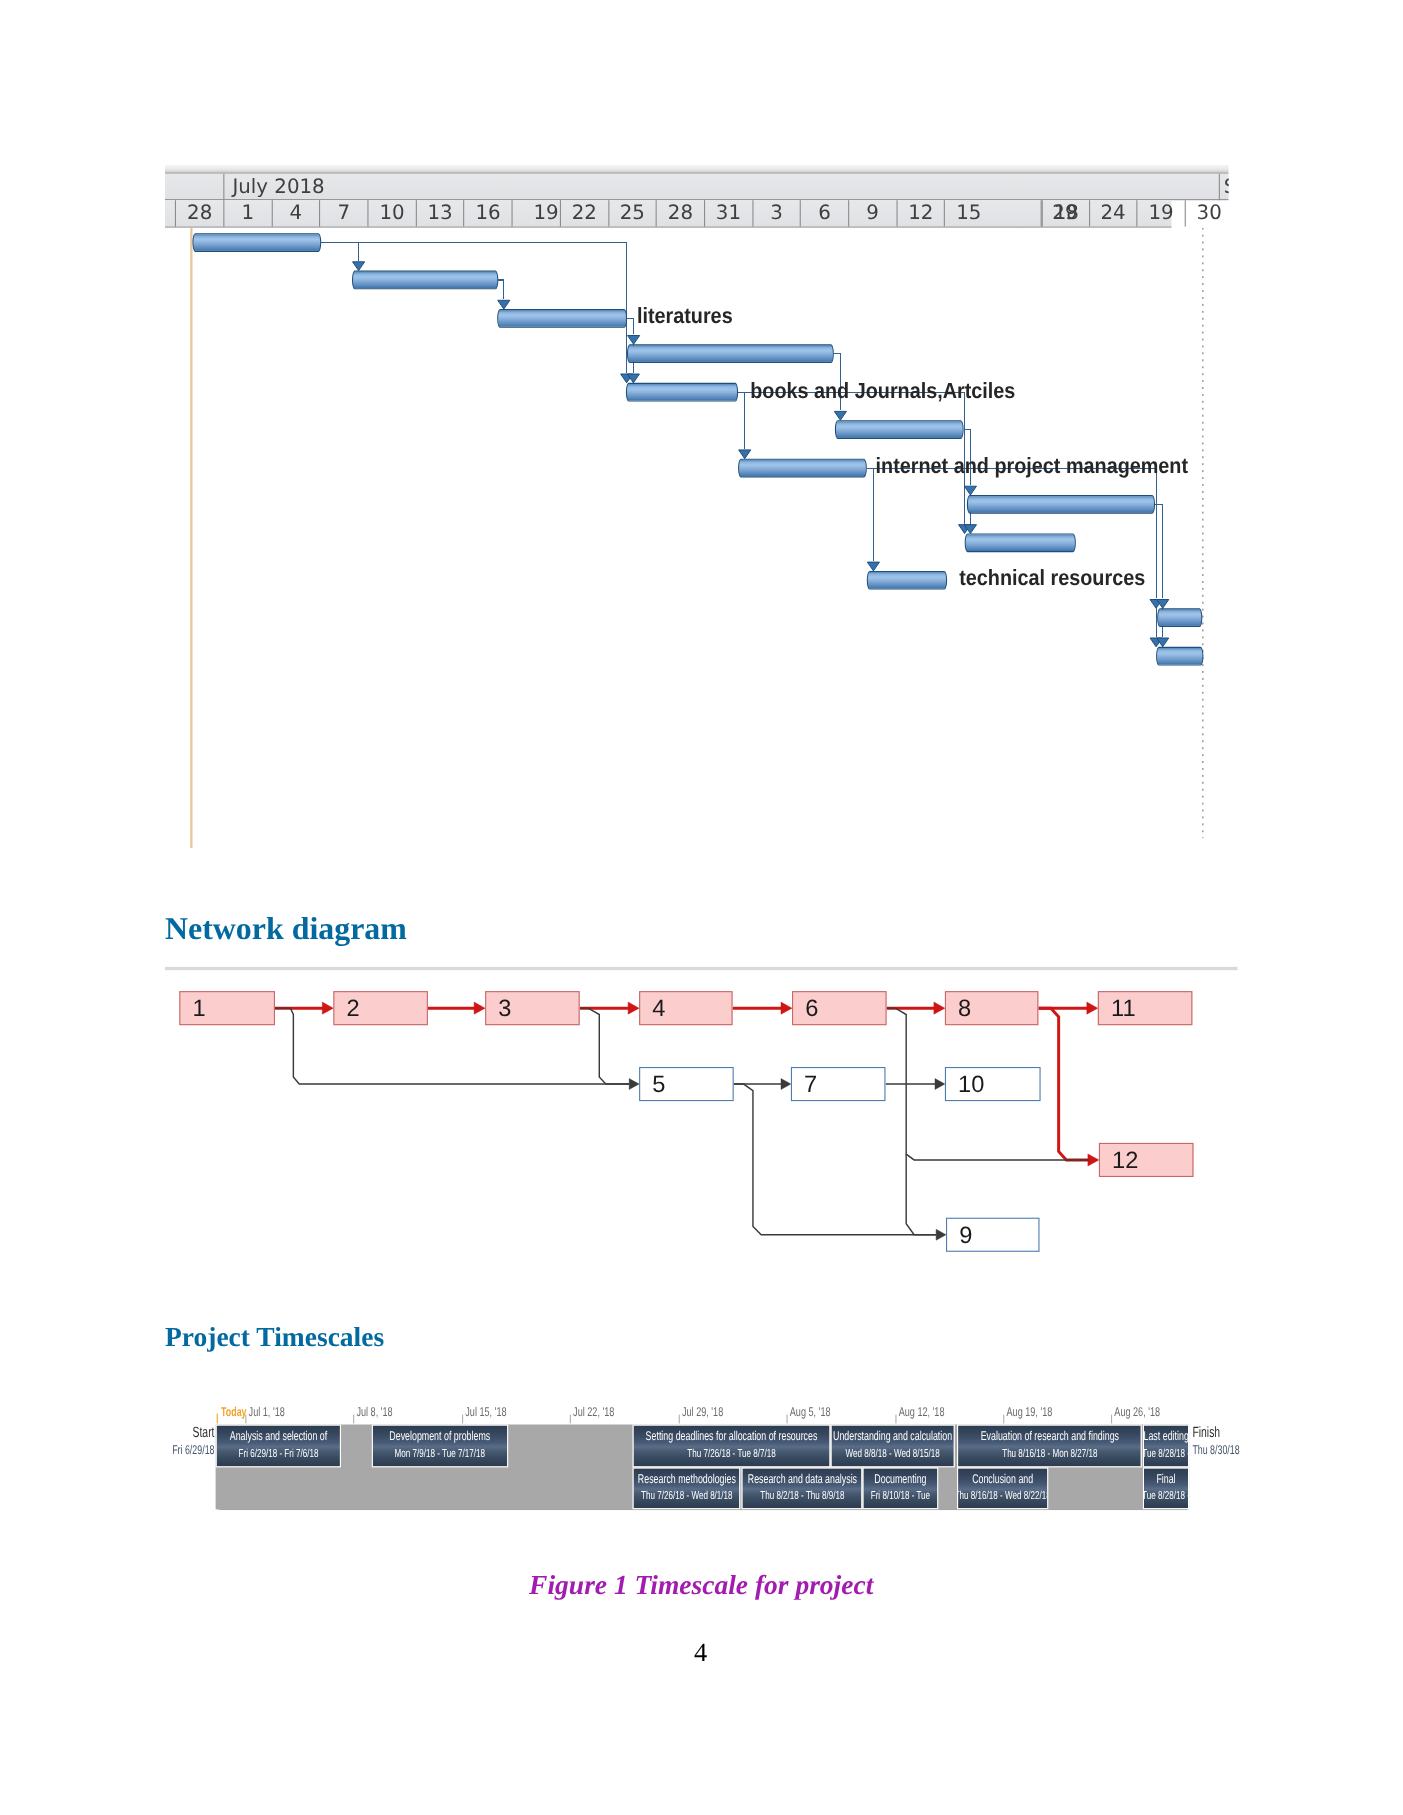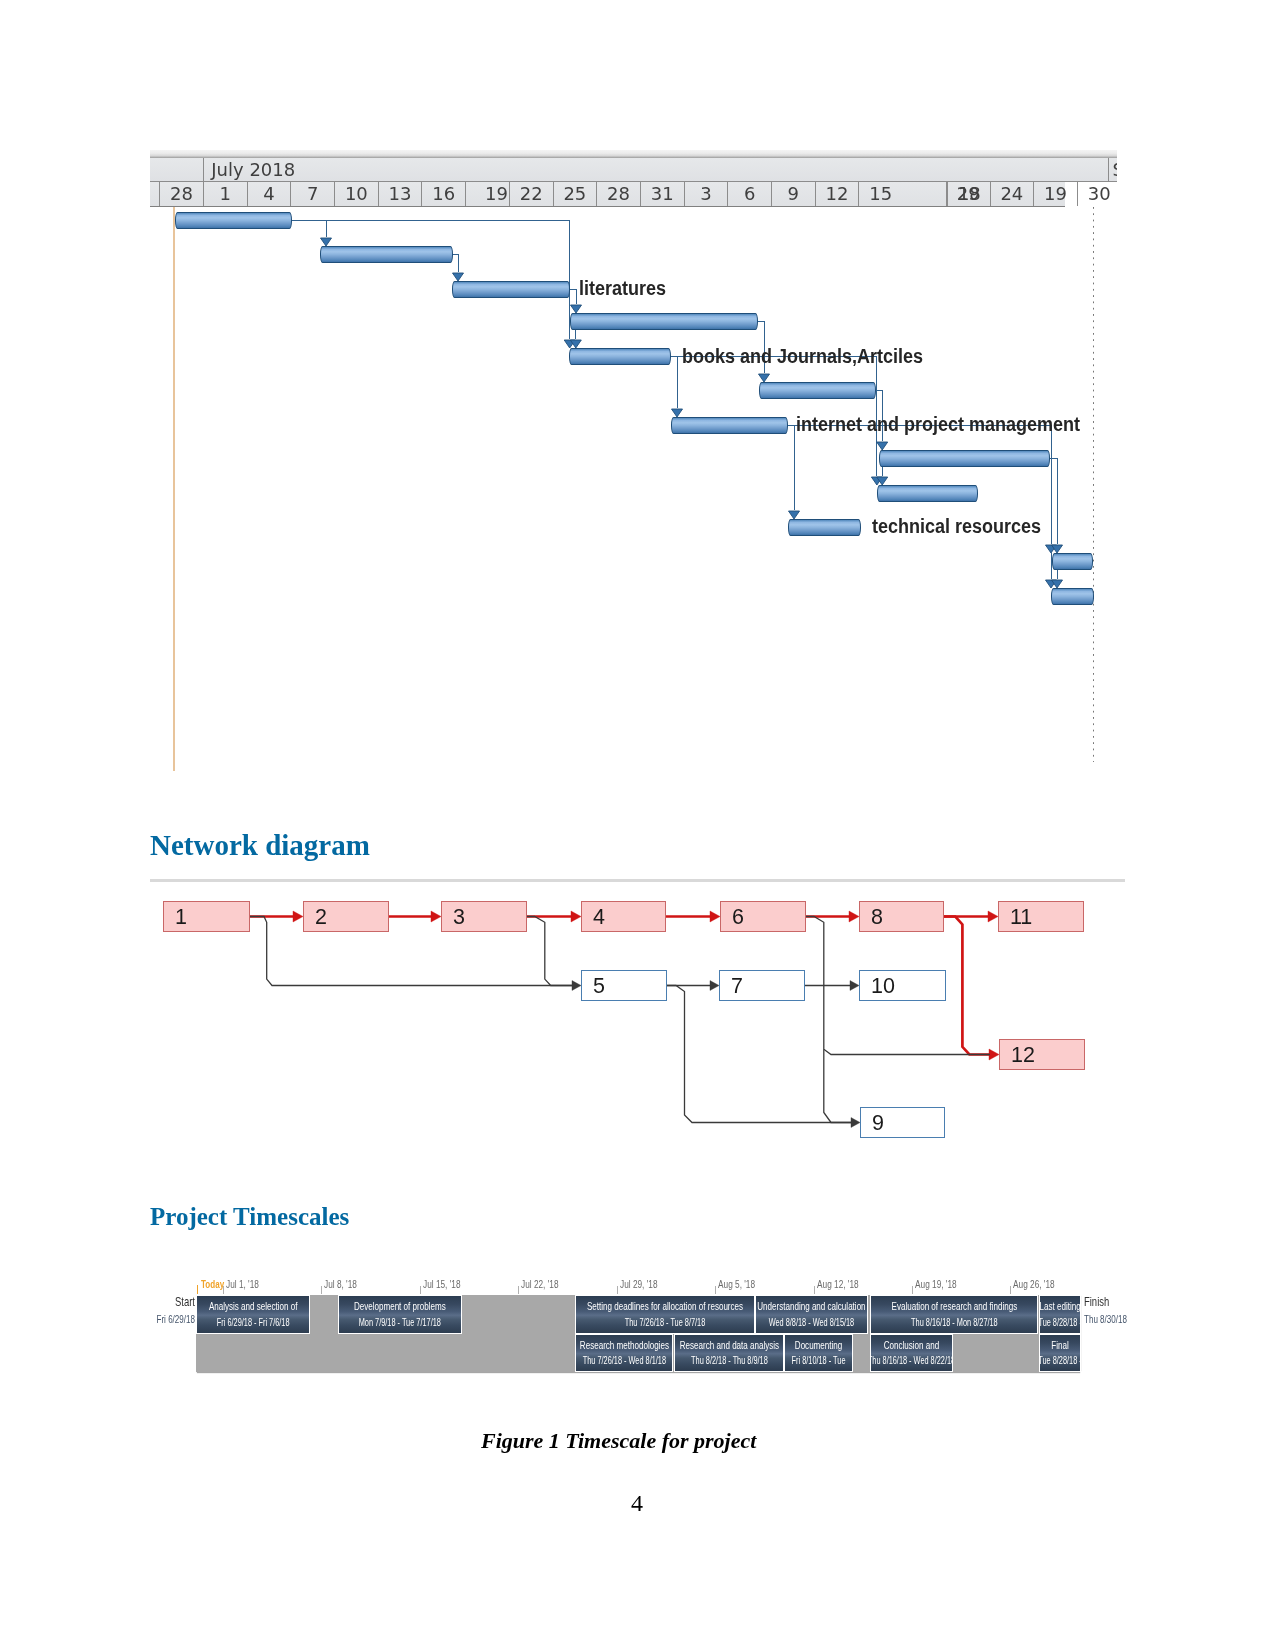--- a/index.html
+++ b/index.html
@@ -52,21 +52,21 @@
       text-align:center;overflow:hidden;}
   .ts-task .nm{position:absolute;left:-100px;right:-100px;top:4px;font-size:11.5px;line-height:12px;white-space:nowrap;
       transform:scaleX(0.70);transform-origin:center;}
   .ts-task .dt{position:absolute;left:-100px;right:-100px;bottom:5px;font-size:10.5px;line-height:12px;white-space:nowrap;
       transform:scaleX(0.70);transform-origin:center;}
   .ts-tick{position:absolute;font-family:"Liberation Sans",sans-serif;font-size:11.5px;color:#6a6a6a;white-space:nowrap;transform:scaleX(0.72);transform-origin:left center;}
   .ts-tickmark{position:absolute;width:1px;background:#b0b0b0;}
   .ts-today{position:absolute;font-family:"Liberation Sans",sans-serif;font-size:11.5px;color:#f0a32a;font-weight:bold;white-space:nowrap;transform:scaleX(0.70);transform-origin:left center;}
   .ts-ms{position:absolute;font-family:"Liberation Sans",sans-serif;color:#2f2f2f;white-space:nowrap;text-align:center;transform-origin:center;}
 
-  .caption{position:absolute;font-family:"Liberation Serif",serif;font-style:italic;font-weight:bold;font-size:22px;color:#000000;white-space:nowrap;}
+  .caption{position:absolute;font-family:"Liberation Serif",serif;font-style:italic;font-weight:bold;font-size:25px;color:#a21caf;white-space:nowrap;}
   .pagenum{position:absolute;font-family:"Liberation Serif",serif;font-size:24px;color:#000;}
 </style>
 </head>
 <body>
 
 <div class="page">
 
   <div id="gantt">
     <div id="gantt-header">
       <div class="hdr-top"></div>

